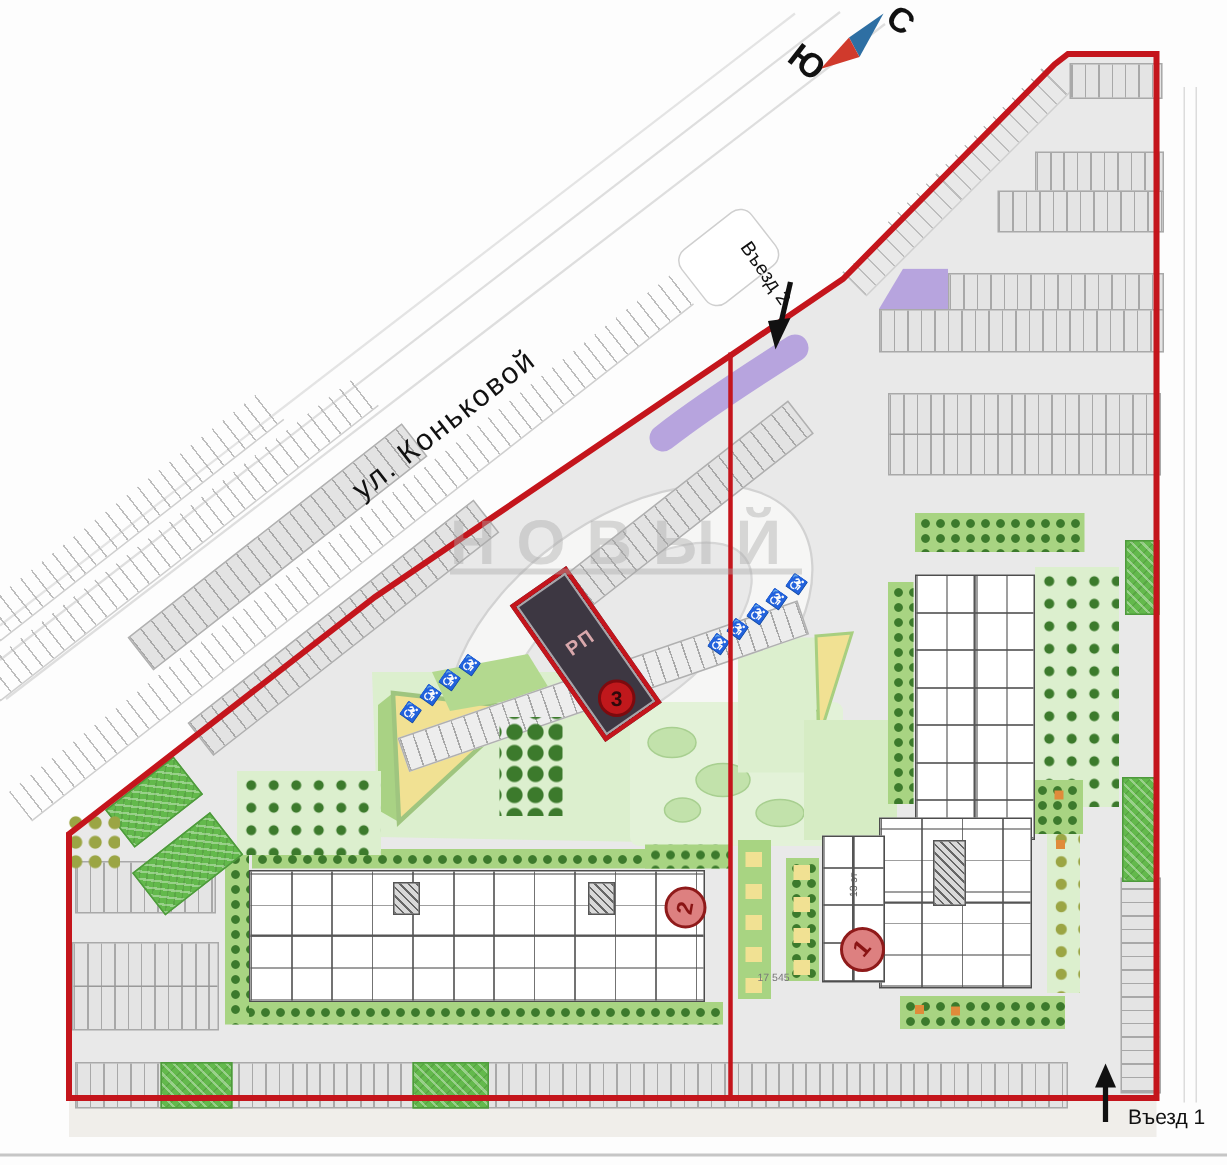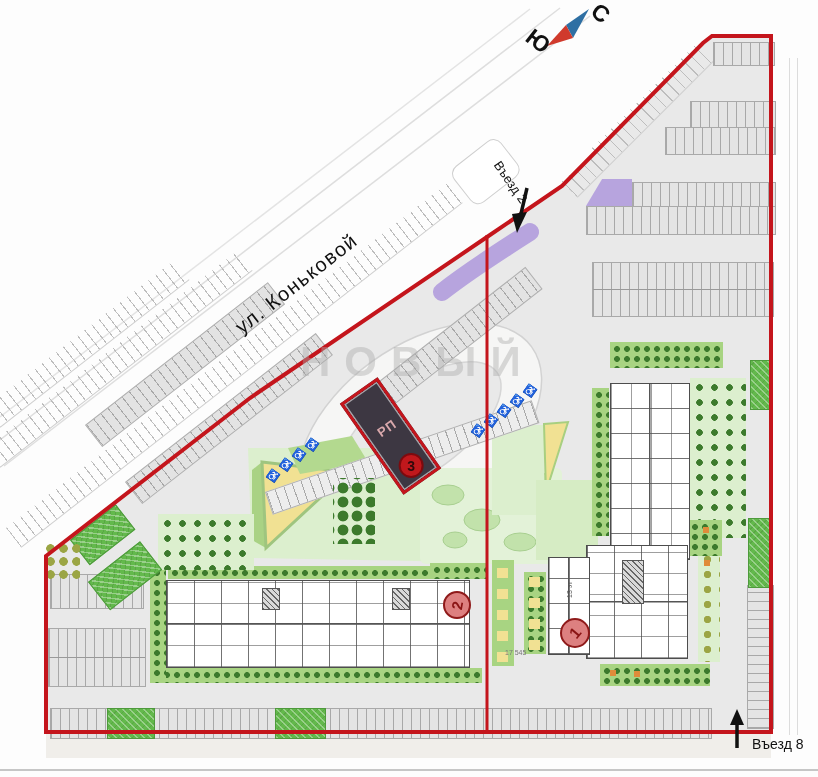--- a/index.html
+++ b/index.html
@@ -1,20 +1,20 @@
 <!DOCTYPE html>
 <html style="--boundary_red: #c4151c; --eco_green: #63b94c; --strip_green: #a8d482; --light_green: #dcefce; --pale_green: #e3f2d8; --blob_green: #c2e2ab; --yellow: #f1e193; --purple: #b7a4de; --dark_tree: #3c7a2c; --olive_tree: #9ba544; --site_gray: #e9e9e9; --building_dark: #3d3742; --badge_fill: #dd8080; --badge_border: #8f1a1a; --compass_blue: #2e6fa3; --compass_red: #d03a2c; --orange: #e08b3a;"><head>
 <meta charset="utf-8">
 <style>
   html,body{margin:0;padding:0;background:#fff;}
   #canvas{position:relative;width:818px;height:777px;background:#fdfdfd;overflow:hidden;
           font-family:"Liberation Sans",sans-serif;}
   svg{position:absolute;left:0;top:0;}
   .lyr{position:absolute;left:0;top:0;width:818px;height:777px;}
-  .base{z-index:1;} .wm{z-index:4;} .over{z-index:5;} .lbl{z-index:6;}
+  .base{z-index:1;} .wm{z-index:4;text-decoration:underline;} .over{z-index:5;} .lbl{z-index:6;}
 
   
   .prow{position:absolute;background-color:#e4e4e4;border:1px solid #a9a9a9;
         background-image:repeating-linear-gradient(90deg,#a8a8a8 0 1px,transparent 1px 9px);z-index:2;}
   .prow.h{background-image:repeating-linear-gradient(0deg,#a8a8a8 0 1px,transparent 1px 9px);}
   .prow.dbl{background-image:linear-gradient(#999,#999),repeating-linear-gradient(90deg,#a8a8a8 0 1px,transparent 1px 9px);
             background-size:100% 1px,auto;background-position:0 50%,0 0;background-repeat:no-repeat,repeat;}
   
   .dband{position:absolute;height:26px;background-color:#e3e3e3;border:1px solid #b0b0b0;
          background-image:repeating-linear-gradient(90deg,#a8a8a8 0 1px,transparent 1px 9px);
@@ -216,21 +216,21 @@
   </g>
 
   <g>
     <line x1="737" y1="748" x2="737" y2="722" stroke="#111" stroke-width="3.5"></line>
     <polygon points="730,725 744,725 737,709" fill="#111"></polygon>
   </g>
 </svg>
 
 <div class="txt lbl" style="left:238px;top:318px;font-size:20px;letter-spacing:1.5px;transform:rotate(-38deg);transform-origin:left center;">ул. Коньковой</div>
 <div class="txt lbl" style="left:503px;top:158px;font-size:13px;transform:rotate(55deg);transform-origin:left top;">Въезд 2</div>
-<div class="txt lbl" style="left:752px;top:736px;font-size:14px;">Въезд 8</div>
+<div class="txt lbl" style="left:752px;top:736px;font-size:14px;">Въезд 1</div>
 <div class="txt lbl" style="left:592px;top:0px;font-size:23px;font-weight:bold;transform:rotate(38deg);">С</div>
 <div class="txt lbl" style="left:526px;top:28px;font-size:23px;font-weight:bold;transform:rotate(38deg);">Ю</div>
 <div class="txt lbl" style="left:505px;top:649px;font-size:7px;color:#777;">17 545</div>
 <div class="txt lbl" style="left:566px;top:598px;font-size:7px;color:#555;transform:rotate(-90deg);transform-origin:left top;">13 эт</div>
 
 <div class="thinv" style="left:789px;top:58px;height:677px;"></div>
 <div class="thinv" style="left:797px;top:58px;height:677px;"></div>
 <div style="position:absolute;left:0;top:769px;width:818px;height:2px;background:#c6c6c6;z-index:6;"></div>
 
 </div>

